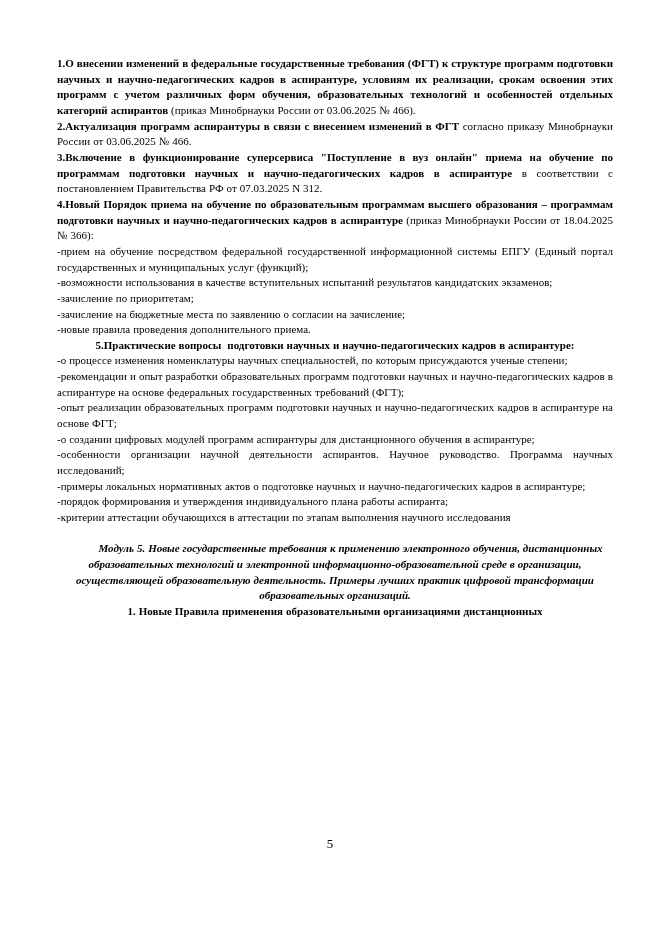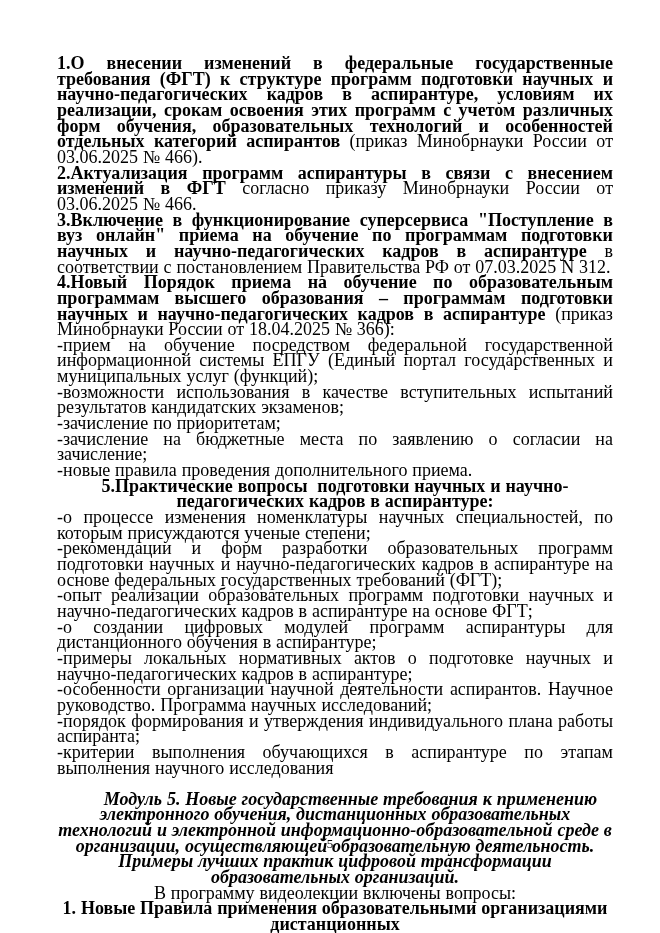--- a/index.html
+++ b/index.html
@@ -24,21 +24,21 @@
   }
   .content {
     position: absolute;
     left: 57px;
     top: 56px;
     width: 556px;
   }
   p.doc-par {
     margin: 0;
     padding: 0;
-    font-size: 18px;
+    font-size: 11px;
     line-height: 15.65px;
     color: #000000;
     word-spacing: 0.02em;
   }
   p.doc-par b {
     font-weight: bold;
   }
   .align-justify { text-align: justify; text-justify: inter-word; }
   .align-left   { text-align: center; white-space: pre-wrap; }
   .indented     { text-indent: 31px; font-style: italic; }
@@ -63,28 +63,27 @@
       <p class="doc-par align-justify"><b>2.Актуализация программ аспирантуры в связи с внесением изменений в ФГТ</b><span> согласно приказу Минобрнауки России от 03.06.2025 № 466.</span></p>
       <p class="doc-par align-justify"><b>3.Включение в функционирование суперсервиса "Поступление в вуз онлайн" приема на обучение по программам подготовки научных и научно-педагогических кадров в аспирантуре</b><span> в соответствии с постановлением Правительства РФ от 07.03.2025 N 312.</span></p>
       <p class="doc-par align-justify"><b>4.Новый Порядок приема на обучение по образовательным программам высшего образования – программам подготовки научных и научно-педагогических кадров в аспирантуре</b><span> (приказ Минобрнауки России от 18.04.2025 № 366):</span></p>
       <p class="doc-par align-justify"><span>-прием на обучение посредством федеральной государственной информационной системы ЕПГУ (Единый портал государственных и муниципальных услуг (функций);</span></p>
       <p class="doc-par align-justify"><span>-возможности использования в качестве вступительных испытаний результатов кандидатских экзаменов;</span></p>
       <p class="doc-par align-justify"><span>-зачисление по приоритетам;</span></p>
       <p class="doc-par align-justify"><span>-зачисление на бюджетные места по заявлению о согласии на зачисление;</span></p>
       <p class="doc-par align-justify"><span>-новые правила проведения дополнительного приема.</span></p>
       <p class="doc-par align-left"><b>5.Практические вопросы  подготовки научных и научно-педагогических кадров в аспирантуре:</b></p>
       <p class="doc-par align-justify"><span>-о процессе изменения номенклатуры научных специальностей, по которым присуждаются ученые степени;</span></p>
-      <p class="doc-par align-justify"><span>-рекомендации и форм разработки образовательных программ подготовки научных и научно-педагогических кадров в аспирантуре на основе федеральных государственных требований (ФГТ);</span></p>
+      <p class="doc-par align-justify"><span>-рекомендации и опыт разработки образовательных программ подготовки научных и научно-педагогических кадров в аспирантуре на основе федеральных государственных требований (ФГТ);</span></p>
       <p class="doc-par align-justify"><span>-опыт реализации образовательных программ подготовки научных и научно-педагогических кадров в аспирантуре на основе ФГТ;</span></p>
       <p class="doc-par align-justify"><span>-о создании цифровых модулей программ аспирантуры для дистанционного обучения в аспирантуре;</span></p>
+      <p class="doc-par align-justify"><span>-особенности организации научной деятельности аспирантов. Научное руководство. Программа научных исследований;</span></p>
       <p class="doc-par align-justify"><span>-примеры локальных нормативных актов о подготовке научных и научно-педагогических кадров в аспирантуре;</span></p>
-      <p class="doc-par align-justify"><span>-особенности организации научной деятельности аспирантов. Научное руководство. Программа научных исследований;</span></p>
       <p class="doc-par align-justify"><span>-порядок формирования и утверждения индивидуального плана работы аспиранта;</span></p>
-      <p class="doc-par align-justify"><span>-критерии выполнения обучающихся в аспирантуре по этапам выполнения научного исследования</span></p>
+      <p class="doc-par align-justify"><span>-критерии аттестации обучающихся в аттестации по этапам выполнения научного исследования</span></p>
       <p class="doc-par spacer"></p>
       <p class="doc-par align-left indented"><b>Модуль 5. Новые государственные требования к применению электронного обучения, дистанционных образовательных технологий и электронной информационно-образовательной среде в организации, осуществляющей образовательную деятельность. Примеры лучших практик цифровой трансформации образовательных организаций.</b></p>
-      <p class="doc-par align-left"><span>В программу видеолекции включены вопросы:</span></p>
       <p class="doc-par align-left"><b>1. Новые Правила применения образовательными организациями дистанционных</b></p>
     </div>
   <div class="footer">
     <span>5</span>
   </div>
 </div>
 
 </body></html>

